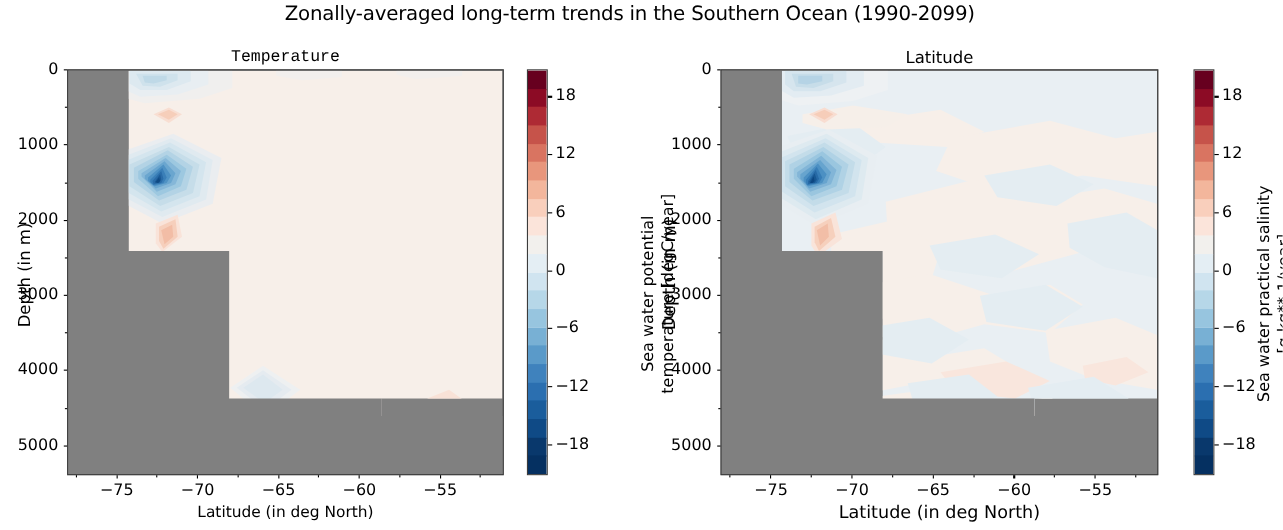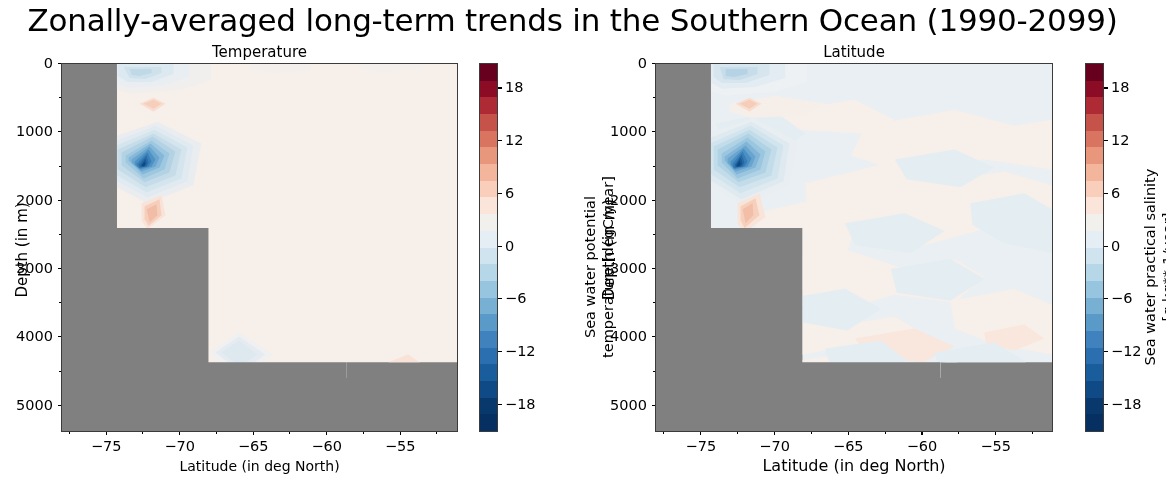--- a/index.html
+++ b/index.html
@@ -6,21 +6,21 @@
   body{
     width:1166px;height:482px;background:#ffffff;
     font-family:"DejaVu Sans","Liberation Sans",sans-serif;
     overflow:hidden;position:relative;
   }
   .fig{position:absolute;inset:0;}
 
   
   .suptitle{
     position:absolute;left:0;top:2px;width:1145px;
-    text-align:center;font-size:31px;color:#000;
+    text-align:center;font-size:18px;color:#000;
     letter-spacing:-0.2px;
   }
   .axtitle{
     position:absolute;text-align:center;font-size:15px;color:#000;
   }
 
   
   .axes{
     position:absolute;box-sizing:border-box;
     border:1.15px solid #3b3b3b;background:#808080;overflow:hidden;
@@ -65,21 +65,21 @@
     transform:translateY(-50%);
   }
 </style>
 </head>
 <body>
 
 <div class="fig">
 
   <div class="suptitle">Zonally-averaged long-term trends in the Southern Ocean (1990-2099)</div>
 
-  <div class="axtitle" style="left:61px;top:43px;width:397px;">Temperature</div>
+  <div class="axtitle" style="left:61px;top:43px;width:397px;font-family:Liberation Mono, monospace;">Temperature</div>
 
   <div class="axes" style="left:61px;top:63px;width:397px;height:369px;">
     <div class="plotlayer">
       <svg viewBox="0 0 397 369" preserveAspectRatio="none">
         <defs>
           <clipPath id="seaT">
 
             <path d="M0,0 H397 V369 H286 V300 H147 V165 H55 V0 Z
                      M55,0 H147 V165 H286 V300 H397 V369 H0 V0 Z"></path>
           </clipPath>

